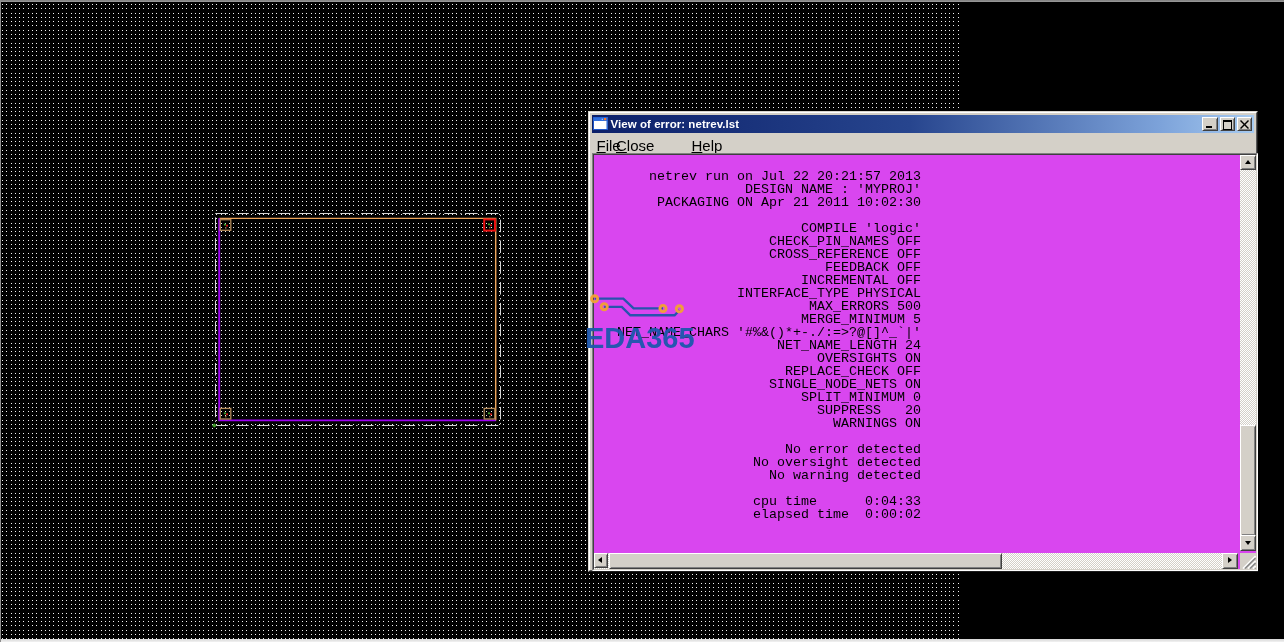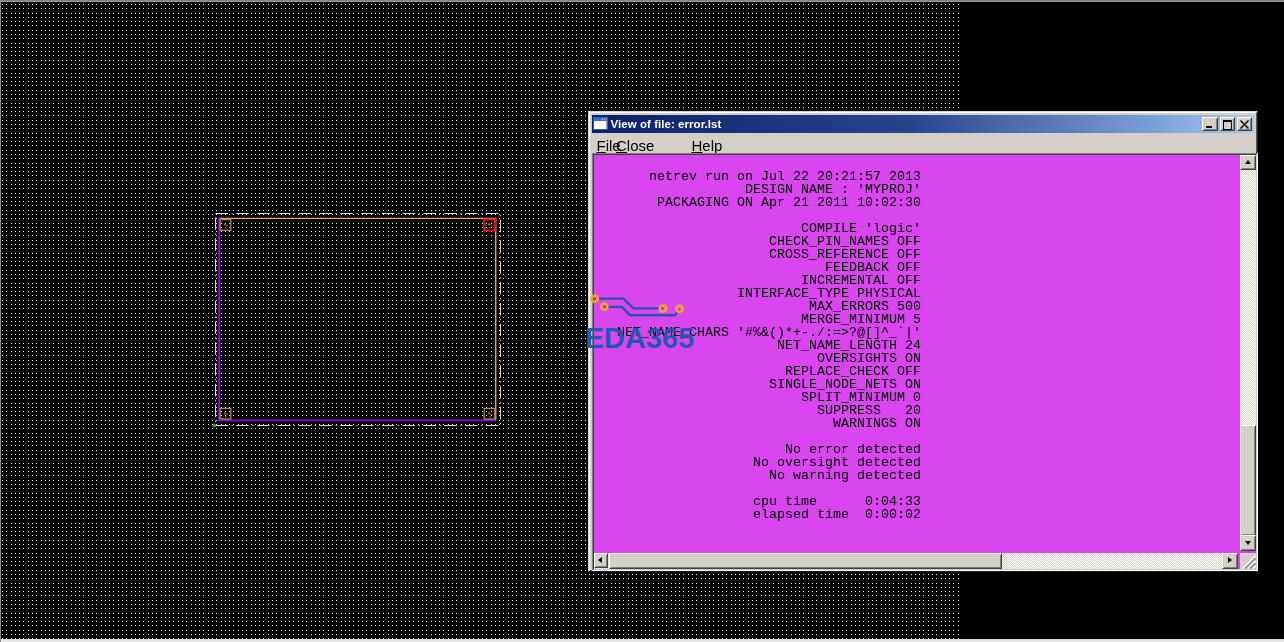--- a/index.html
+++ b/index.html
@@ -117,21 +117,21 @@
          background:linear-gradient(90deg,#0c2069 0%,#27458e 48%,#7da3da 86%,#a6caf0 100%);">
 
       <svg class="abs" style="left:1px;top:2px;" width="15" height="13">
         <rect x="0" y="0" width="15" height="13" fill="#1e56c8"></rect>
         <rect x="0.5" y="0.5" width="14" height="3.5" fill="#2f6ede"></rect>
         <rect x="1" y="4" width="12" height="8" fill="#ffffff"></rect>
         <rect x="13" y="4" width="1.2" height="8" fill="#8fb2ec"></rect>
         <rect x="11" y="1" width="2.2" height="2.2" fill="#ff7a28"></rect>
         <rect x="8.7" y="1.7" width="1.2" height="1.2" fill="#bcd2f4"></rect>
       </svg>
-      <div class="abs" style="left:18.5px;top:2.5px;color:#fff;font-size:11.5px;font-weight:bold;letter-spacing:0.05px;">View of file: error.lst</div>
+      <div class="abs" style="left:18.5px;top:2.5px;color:#fff;font-size:11.5px;font-weight:bold;letter-spacing:0.05px;">View of error: netrev.lst</div>
 
       <div class="abs" style="right:1.6px;top:2.2px;width:50px;height:14px;">
 
         <div class="abs" style="left:0;top:0;width:13.3px;height:11.4px;background:#d4d0c8;border:1px solid;border-color:#fff #404040 #404040 #fff;box-shadow:inset 1px 1px 0 #d4d0c8,inset -1px -1px 0 #808080;">
           <div class="abs" style="left:2.5px;top:8px;width:6px;height:2px;background:#000;"></div>
         </div>
 
         <div class="abs" style="left:17.4px;top:0;width:13.3px;height:11.4px;background:#d4d0c8;border:1px solid;border-color:#fff #404040 #404040 #fff;box-shadow:inset 1px 1px 0 #d4d0c8,inset -1px -1px 0 #808080;">
           <div class="abs" style="left:2.5px;top:2px;width:7px;height:6.5px;border:1px solid #000;border-top-width:2px;"></div>
         </div>

